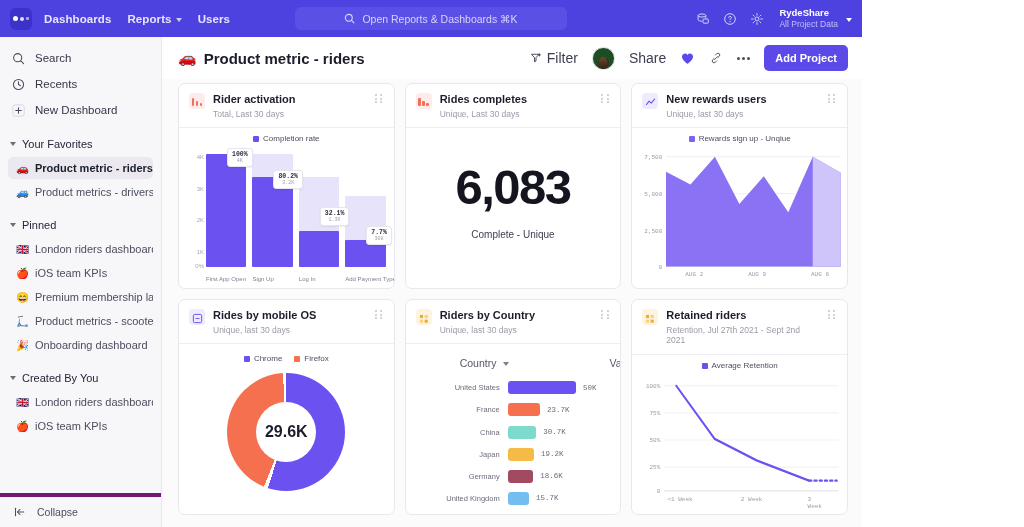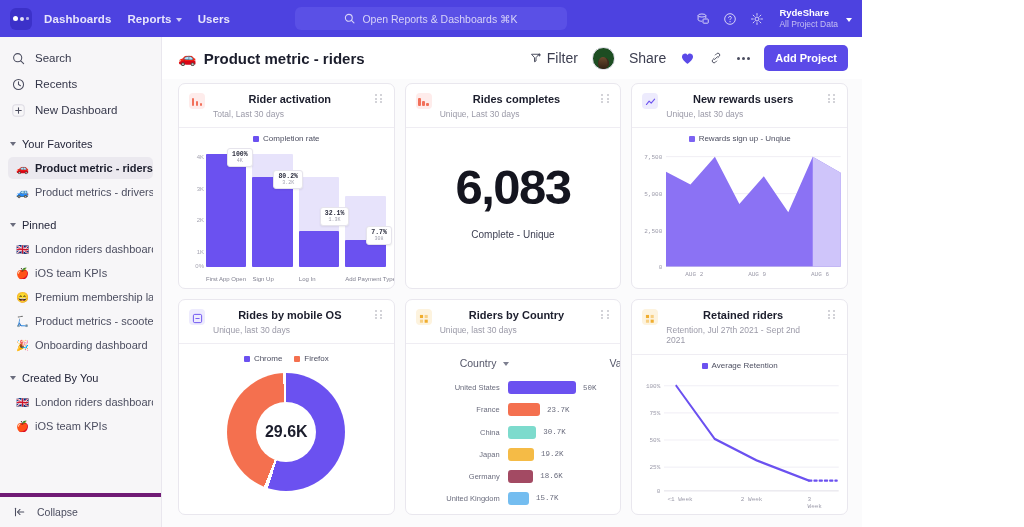--- a/index.html
+++ b/index.html
@@ -136,21 +136,21 @@
   .card-ico {
     width: 16px; height: 16px; border-radius: 4px; flex: 0 0 16px;
     display: flex; align-items: flex-end; justify-content: center; gap: 1.5px;
     padding-bottom: 3px;
   }
   .ico-bar { background: #feeceb; }
   .ico-bar i { display: block; width: 2.5px; background: #f2705a; border-radius: 1px; }
   .ico-line { background: #edebfd; }
   .ico-grid { background: #fdf3de; }
   .card-titles { flex: 1; min-width: 0; }
-  .card-title { font-size: 11px; font-weight: 700; color: #1b1d2c; line-height: 1.25; text-align: center; }
+  .card-title { font-size: 11px; font-weight: 700; color: #1b1d2c; line-height: 1.25; }
   .card-sub { font-size: 8.5px; color: #9b9aa8; margin-top: 2px; line-height: 1.25; }
   .drag {
     width: 9px; height: 11px; display: grid; grid-template-columns: 1fr 1fr;
     gap: 1.5px; align-content: center; cursor: grab; opacity: .5;
   }
   .drag i { width: 2px; height: 2px; background: #8b8a99; border-radius: 50%; display: block; }
   .card-body { flex: 1; position: relative; min-height: 0; padding: 6px 8px 4px 8px; }
   .legend {
     display: flex; align-items: center; justify-content: center; gap: 12px;
     font-size: 8px; color: #4c4e60; margin-bottom: 2px;

